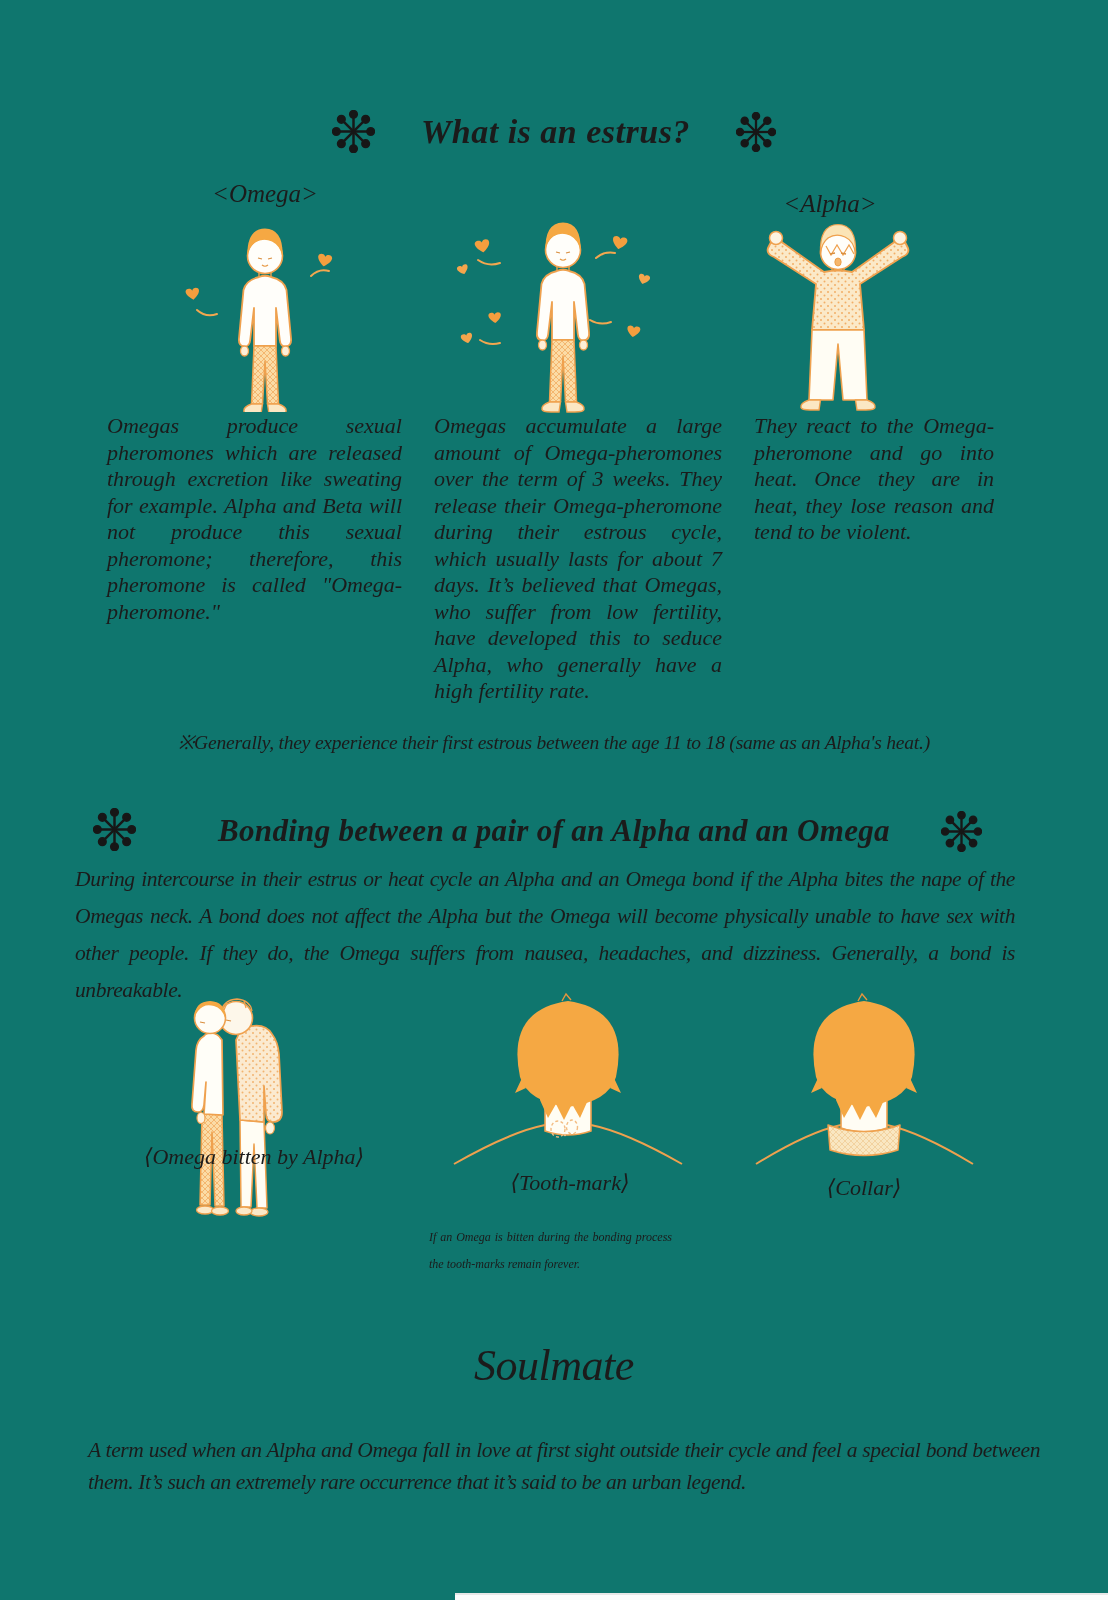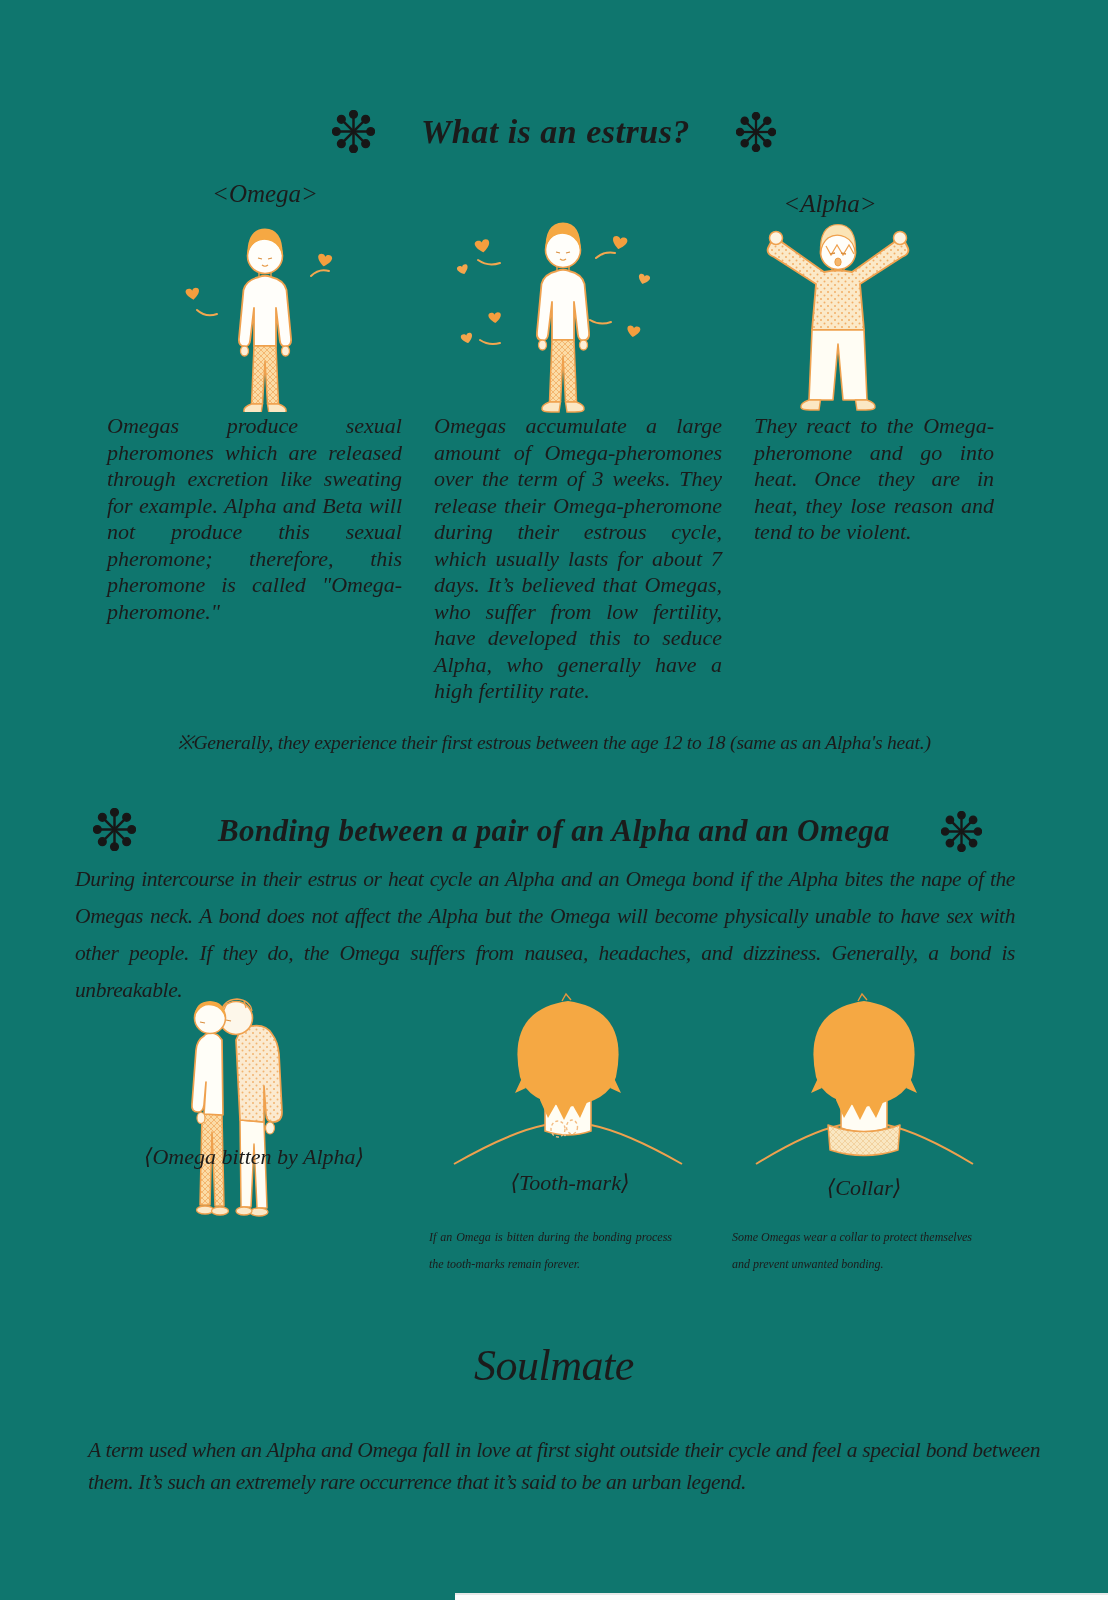--- a/index.html
+++ b/index.html
@@ -208,21 +208,21 @@
       <path d="M84,124 L136,124 L139,194 L115,194 L110,138 L105,194 L81,194 Z" fill="#FFFDF4" stroke="#EFA14E" stroke-width="1.6" stroke-linejoin="round"></path>
       <path d="M81,194 Q72,197 73,201.5 Q73.5,204 82,204 L91,204 L92.5,194 Z" fill="#FBE7C3" stroke="#EFA14E" stroke-width="1.4"></path>
       <path d="M139,194 Q148,197 147,201.5 Q146.5,204 138,204 L129,204 L127.5,194 Z" fill="#FBE7C3" stroke="#EFA14E" stroke-width="1.4"></path>
     </svg>
   </div>
 
   <p class="col col1">Omegas produce sexual pheromones which are released through excretion like sweating for example. Alpha and Beta will not produce this sexual pheromone; therefore, this pheromone is called "Omega-pheromone."</p>
   <p class="col col2">Omegas accumulate a large amount of Omega-pheromones over the term of 3 weeks. They release their Omega-pheromone during their estrous cycle, which usually lasts for about 7 days. It’s believed that Omegas, who suffer from low fertility, have developed this to seduce Alpha, who generally have a high fertility rate.</p>
   <p class="col col3">They react to the Omega-pheromone and go into heat. Once they are in heat, they lose reason and tend to be violent.</p>
 
-  <div class="note">※Generally, they experience their first estrous between the age 12 to 18 (same as an Alpha's heat.)</div>
+  <div class="note">※Generally, they experience their first estrous between the age 11 to 18 (same as an Alpha's heat.)</div>
 
   <span class="ast ast-b-left">
     <svg viewBox="0 0 40 40" width="43" height="43">
       <g stroke="#171717" stroke-width="2.3" fill="#171717">
         <line x1="4" y1="20" x2="36" y2="20"></line>
           <line x1="20" y1="4" x2="20" y2="36"></line>
         <line x1="8.7" y1="8.7" x2="31.3" y2="31.3"></line>
           <line x1="31.3" y1="8.7" x2="8.7" y2="31.3"></line>
         <circle cx="4" cy="20" r="3.1"></circle>
           <circle cx="36" cy="20" r="3.1"></circle>
@@ -321,19 +321,18 @@
       <path d="M106,19 l4,-7 l5,6" stroke="#E8953C" stroke-width="1.4" fill="none"></path>
       <path d="M76,143 Q112,156 148,143 L146,168 Q112,179 78,168 Z" fill="url(#chk6)" stroke="#EFA14E" stroke-width="1.5" stroke-linejoin="round"></path>
     </svg>
   </div>
 
   <div class="fig-label small-label bitten-label">⟨Omega bitten by Alpha⟩</div>
   <div class="fig-label small-label toothmark-label">⟨Tooth-mark⟩</div>
   <div class="fig-label small-label collar-label">⟨Collar⟩</div>
 
   <p class="blurb tm-text">If an Omega is bitten during the bonding process the tooth-marks remain forever.</p>
-  <p class="blurb collar-text">Some Omegas wear a collar to protect themselves and prevent unwanted bonding.</p>
 
   <h2 class="soulmate">Soulmate</h2>
   <p class="final">A term used when an Alpha and Omega fall in love at first sight outside their cycle and feel a special bond between them. It’s such an extremely rare occurrence that it’s said to be an urban legend.</p>
 
   <div class="page-edge"></div>
 </div>
 
 </body></html>

